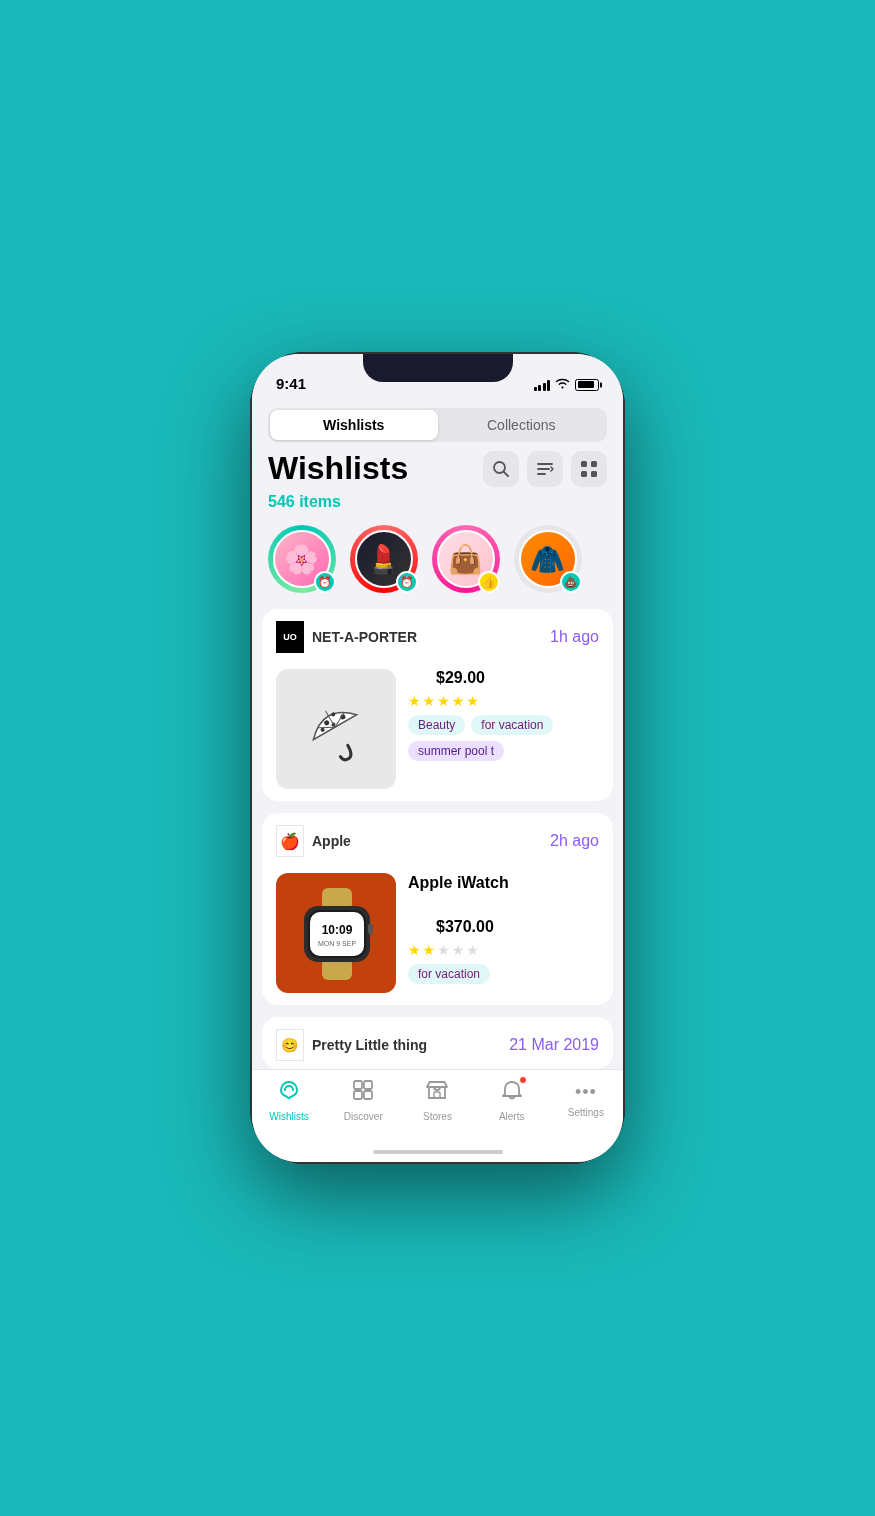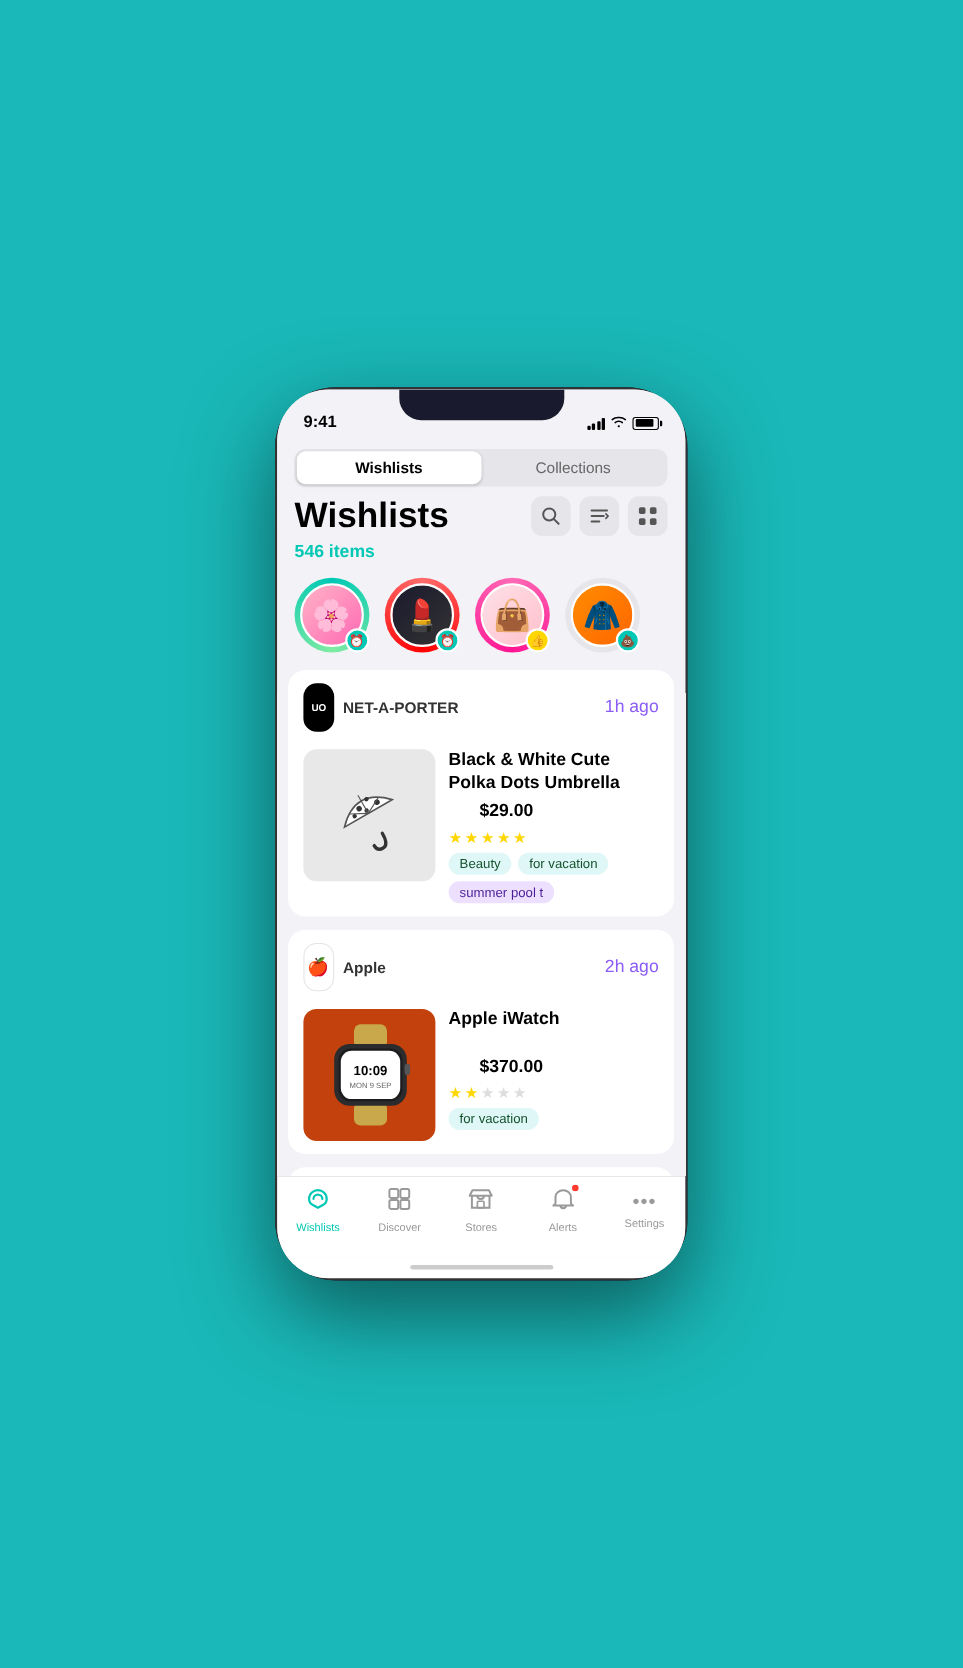--- a/index.html
+++ b/index.html
@@ -288,22 +288,22 @@
     }
 
     .store-info {
       display: flex;
       align-items: center;
       gap: 8px;
     }
 
     .store-logo {
       width: 28px;
-      height: 44px;
-      border-radius: 12px;
+      height: 32px;
+      border-radius: 0;
       background: #000;
       color: #fff;
       font-size: 9px;
       font-weight: 800;
       display: flex;
       align-items: center;
       justify-content: center;
       flex-shrink: 0;
     }
 
@@ -401,21 +401,21 @@
 
     .tag {
       padding: 3px 10px;
       border-radius: 20px;
       font-size: 12px;
       font-weight: 500;
     }
 
     .tag-blue {
       background: #e0f7f7;
-      color: #14532d;
+      color: #701a75;
     }
 
     .tag-purple {
       background: #ede0ff;
       color: #4c1d95;
     }
 
     
     .bottom-nav {
       background: #fff;
@@ -607,21 +607,20 @@
               <circle cx="28" cy="34" r="2" fill="#333"></circle>
               <circle cx="52" cy="33" r="2.5" fill="#333"></circle>
               <circle cx="40" cy="35" r="2" fill="#333"></circle>
 
               <line x1="40" y1="38" x2="40" y2="19" stroke="#555" stroke-width="1"></line>
               <line x1="40" y1="38" x2="25" y2="30" stroke="#555" stroke-width="1"></line>
               <line x1="40" y1="38" x2="55" y2="30" stroke="#555" stroke-width="1"></line>
             </svg>
           </div>
           <div class="product-details">
-            <div class="product-name">Black &amp; White Cute Polka Dots Umbrella</div>
             <div class="product-price">$29.00</div>
             <div class="stars">
               <span class="star">★</span>
               <span class="star">★</span>
               <span class="star">★</span>
               <span class="star">★</span>
               <span class="star">★</span>
             </div>
             <div class="tags">
               <span class="tag tag-blue">Beauty</span>

